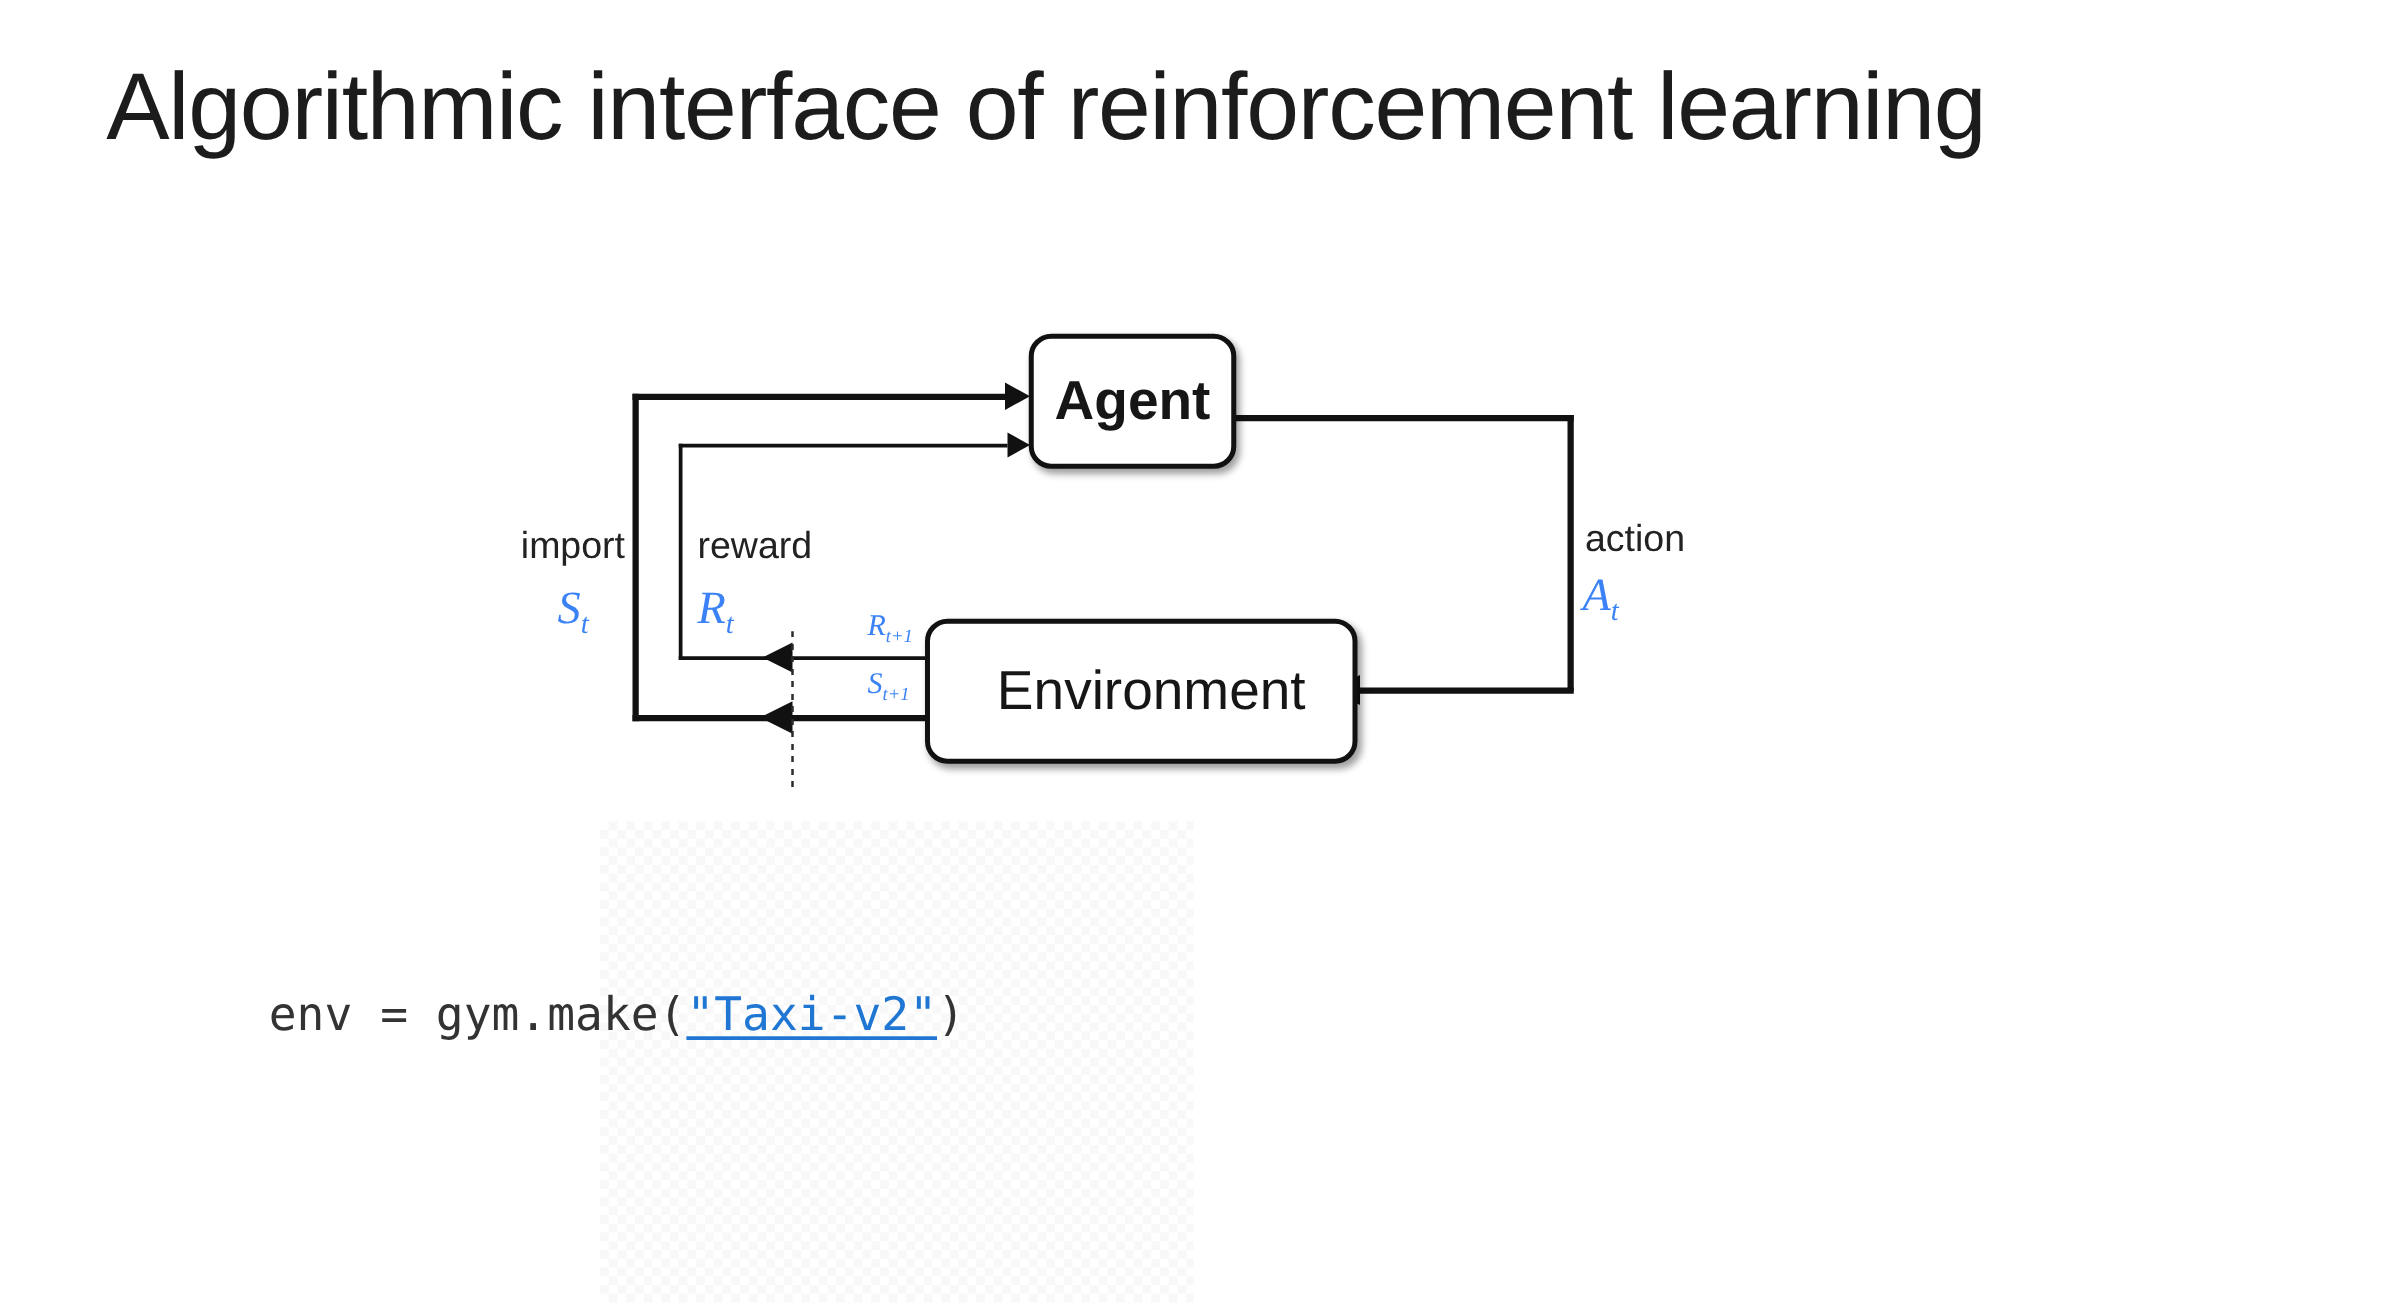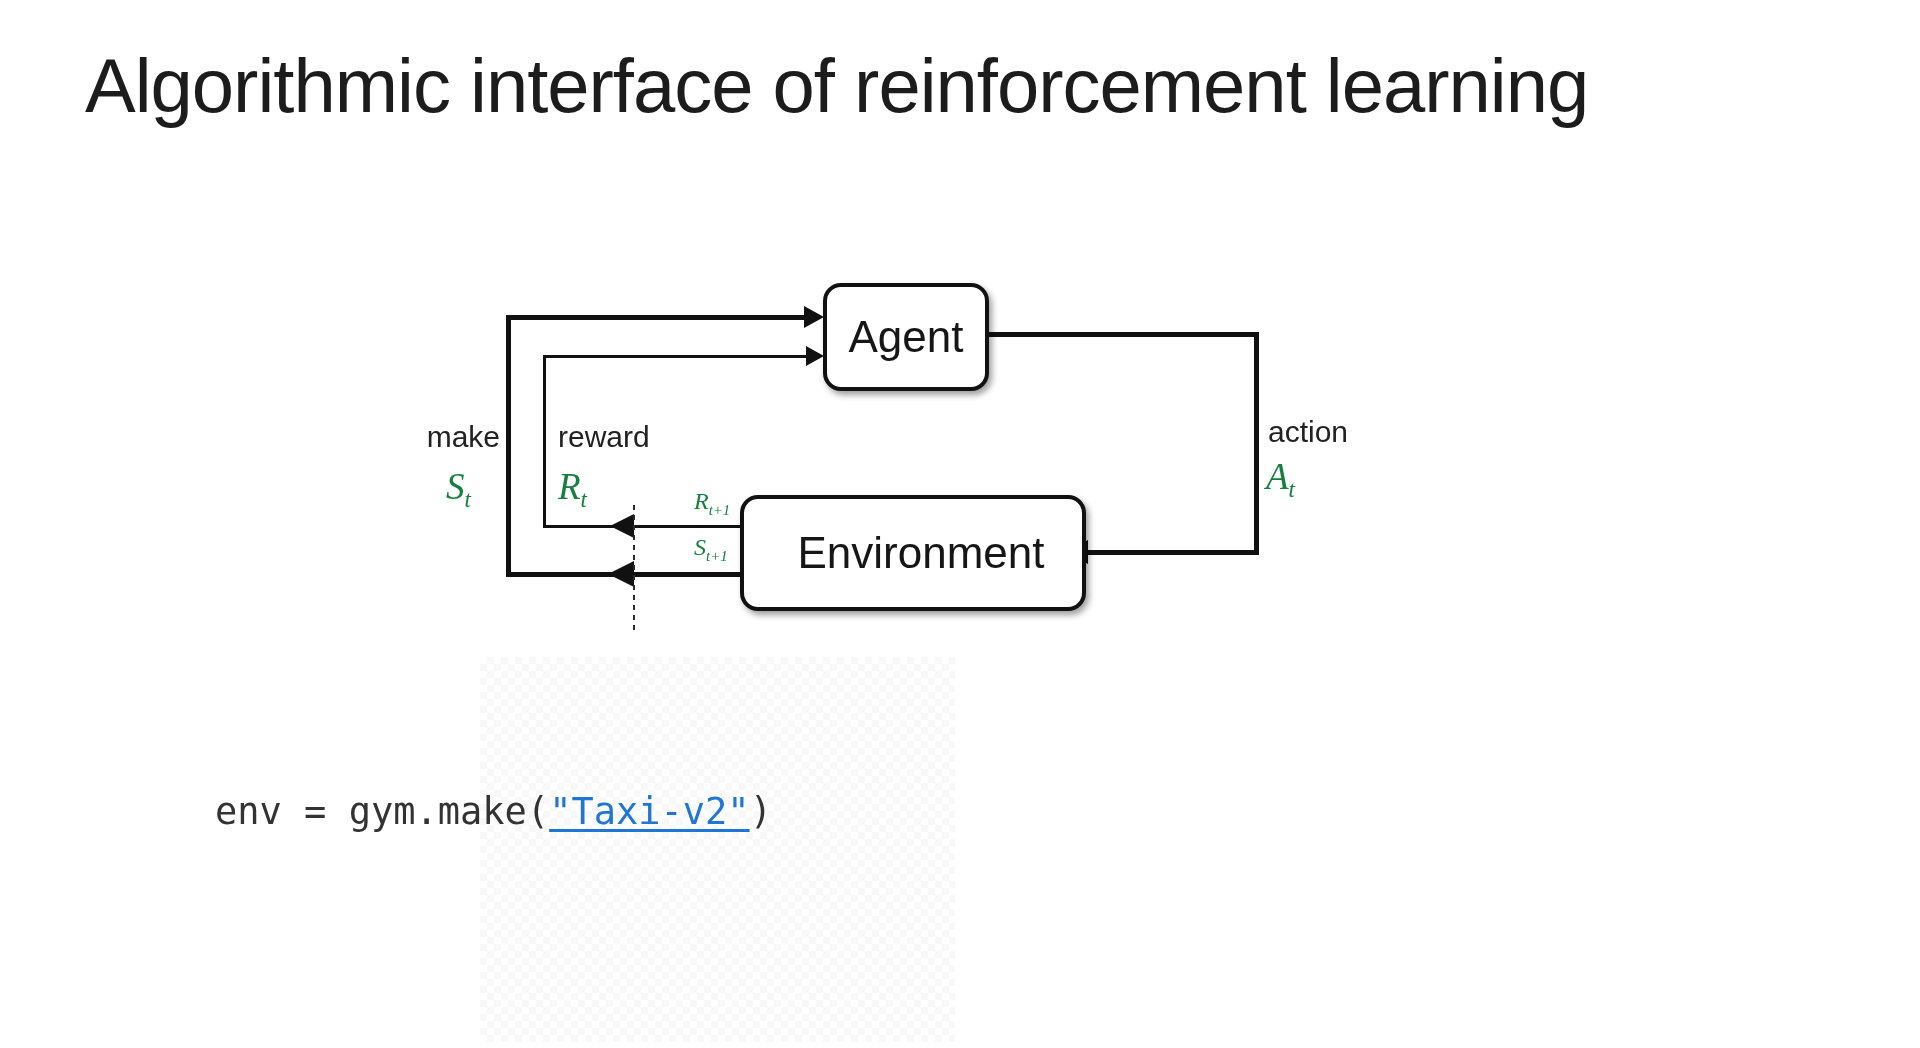--- a/index.html
+++ b/index.html
@@ -14,21 +14,21 @@
        color:#161616;}
   .box-label{font-size:44px;color:#161616;}
   .arr{position:absolute;width:0;height:0;border-style:solid;border-color:transparent;}
   .arr-r{border-top-width:11px;border-bottom-width:11px;border-left:20px solid var(--ink);border-right-width:0;}
   .arr-r.thin{border-top-width:10px;border-bottom-width:10px;border-left-width:18px;}
   .arr-l{border-top-width:12px;border-bottom-width:12px;border-right:24px solid var(--ink);border-left-width:0;}
   .arr-l.big{border-top-width:13px;border-bottom-width:13px;border-right-width:26px;}
   .dashedline{position:absolute;width:2px;
      background:repeating-linear-gradient(to bottom,#2c2c2c 0 5px,transparent 5px 10px);}
   .dlabel{position:absolute;font-size:30px;color:#222;white-space:nowrap;}
-  .msym{position:absolute;font-family:"Liberation Serif",serif;font-size:37px;color:#15803d;white-space:nowrap;}
+  .msym{position:absolute;font-family:"Liberation Serif",serif;font-size:37px;color:#3b82f6;white-space:nowrap;}
   .msym i{font-style:italic;}
   .msym sub{font-size:0.62em;font-style:italic;line-height:0;}
   .msym.small{font-size:24px;margin-left:24px;}
   .texture{position:absolute;left:480px;top:657px;width:475px;height:385px;
      background-image:repeating-conic-gradient(rgba(130,130,130,0.10) 0% 25%,transparent 0% 50%);
      background-size:14px 14px;opacity:.55;}
   
   .code{position:absolute;left:215px;top:682px;font-family:"DejaVu Sans Mono",monospace;
         font-size:37px;line-height:52px;color:var(--code);white-space:pre;}
   .code .tok-kw{font-weight:bold;color:#242424;}
@@ -57,28 +57,28 @@
     <div class="line" style="left:543px;top:525px;width:199px;height:3px;"></div>
     <div class="arr arr-l" style="left:610px;top:514px;"></div>
 
     <div class="line" style="left:981px;top:332px;width:278px;height:5px;"></div>
     <div class="line" style="left:1254px;top:332px;width:5px;height:221px;"></div>
     <div class="line" style="left:1080px;top:550px;width:179px;height:5px;"></div>
     <div class="arr arr-l" style="left:1064px;top:540px;"></div>
 
     <div class="dashedline" style="left:633px;top:505px;height:126px;"></div>
 
-    <div class="box" style="left:823px;top:283px;width:158px;height:100px;">
+    <div class="box" style="left:823px;top:267px;width:158px;height:100px;font-weight:bold;">
       <span class="box-label">Agent</span>
     </div>
     <div class="box" style="left:740px;top:495px;width:322px;height:108px;padding-left:16px;">
       <span class="box-label">Environment</span>
     </div>
 
-    <div class="dlabel" style="left:380px;top:420px;width:120px;text-align:right;">make</div>
+    <div class="dlabel" style="left:380px;top:420px;width:120px;text-align:right;">import</div>
     <div class="msym" style="left:446px;top:465px;"><i>S</i><sub>t</sub></div>
 
     <div class="dlabel" style="left:558px;top:420px;">reward</div>
     <div class="msym" style="left:558px;top:465px;"><i>R</i><sub>t</sub></div>
 
     <div class="msym small" style="left:670px;top:488px;"><i>R</i><sub>t+1</sub></div>
     <div class="msym small" style="left:670px;top:534px;"><i>S</i><sub>t+1</sub></div>
 
     <div class="dlabel" style="left:1268px;top:415px;">action</div>
     <div class="msym" style="left:1266px;top:455px;"><i>A</i><sub>t</sub></div>

